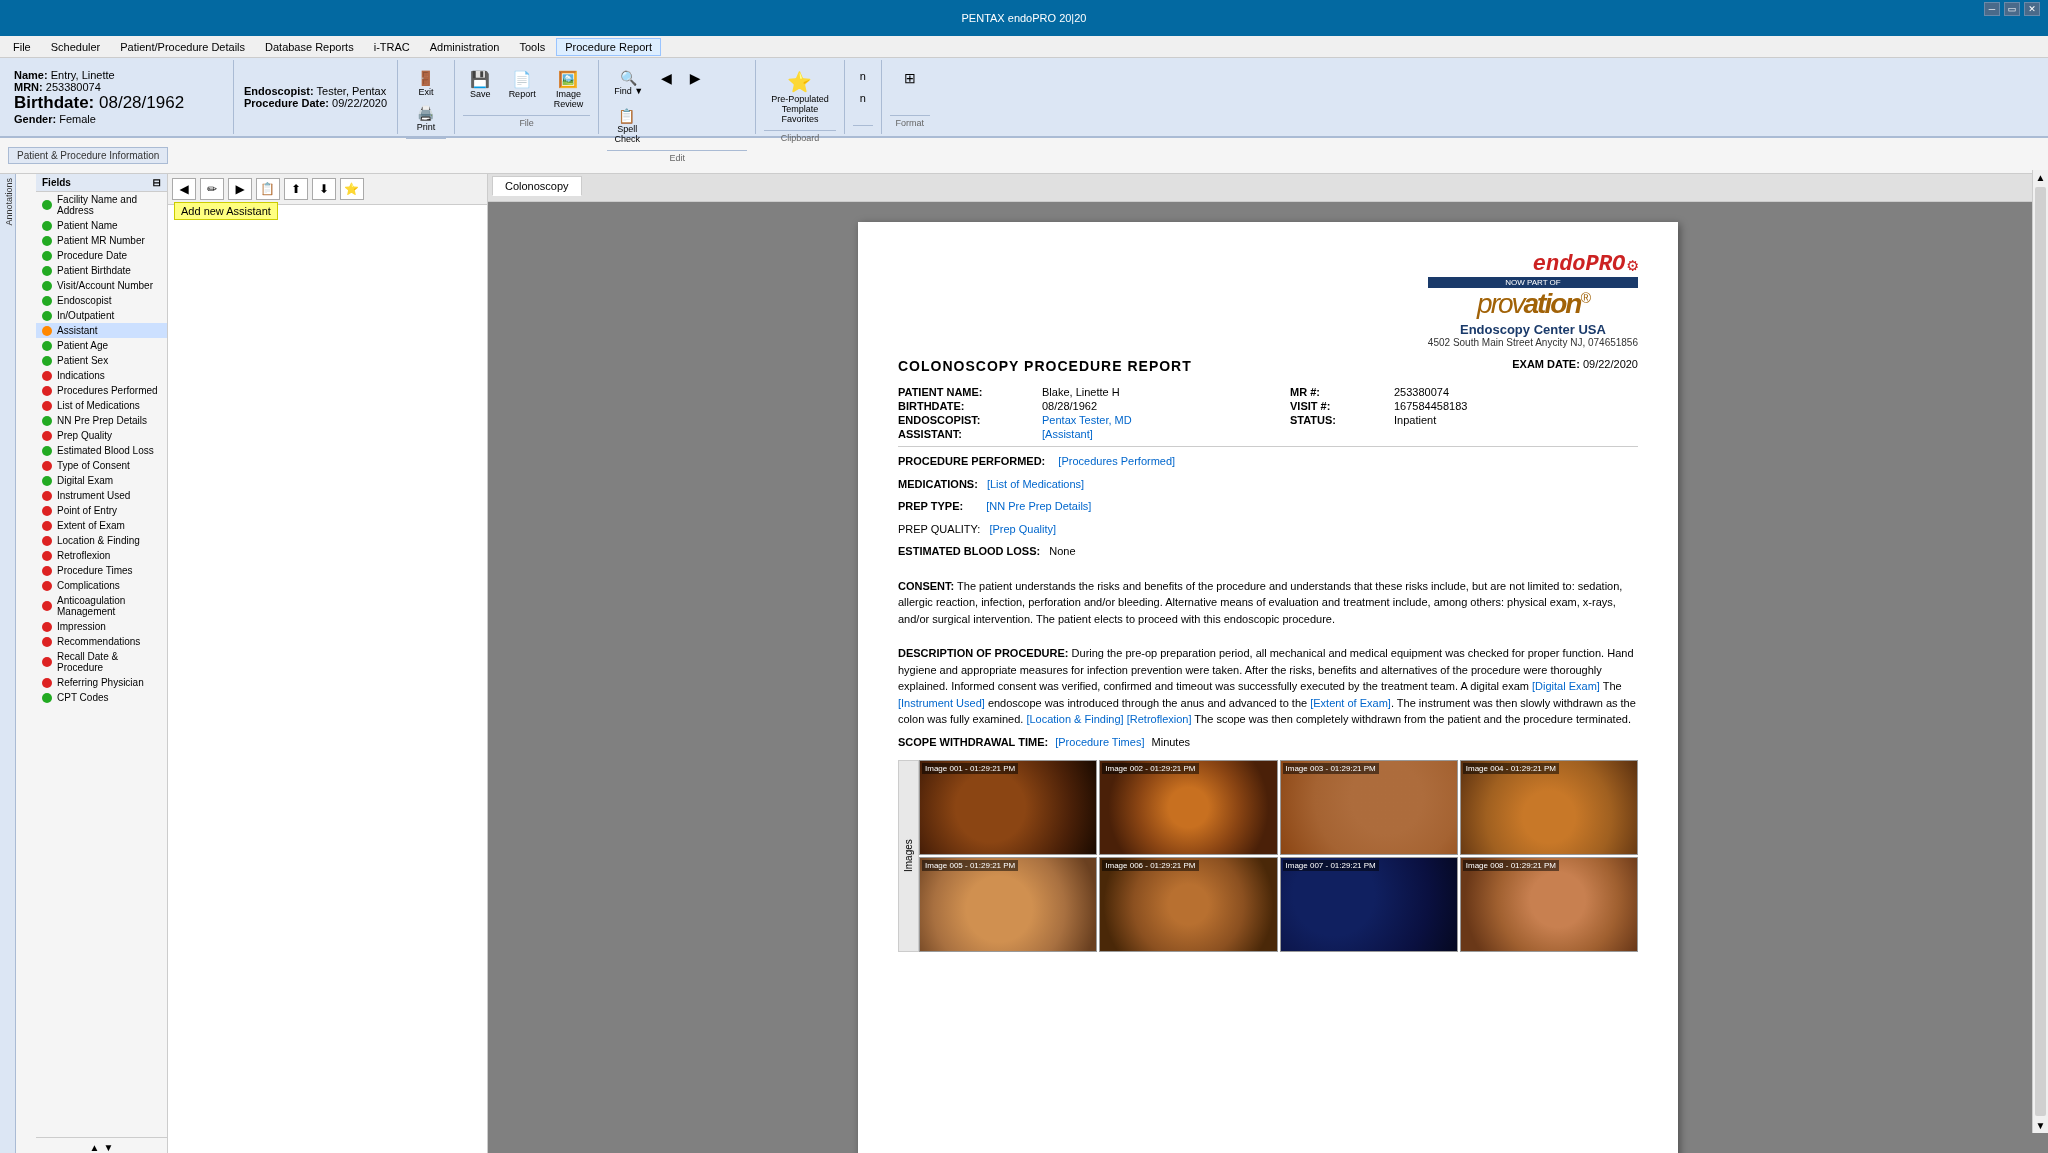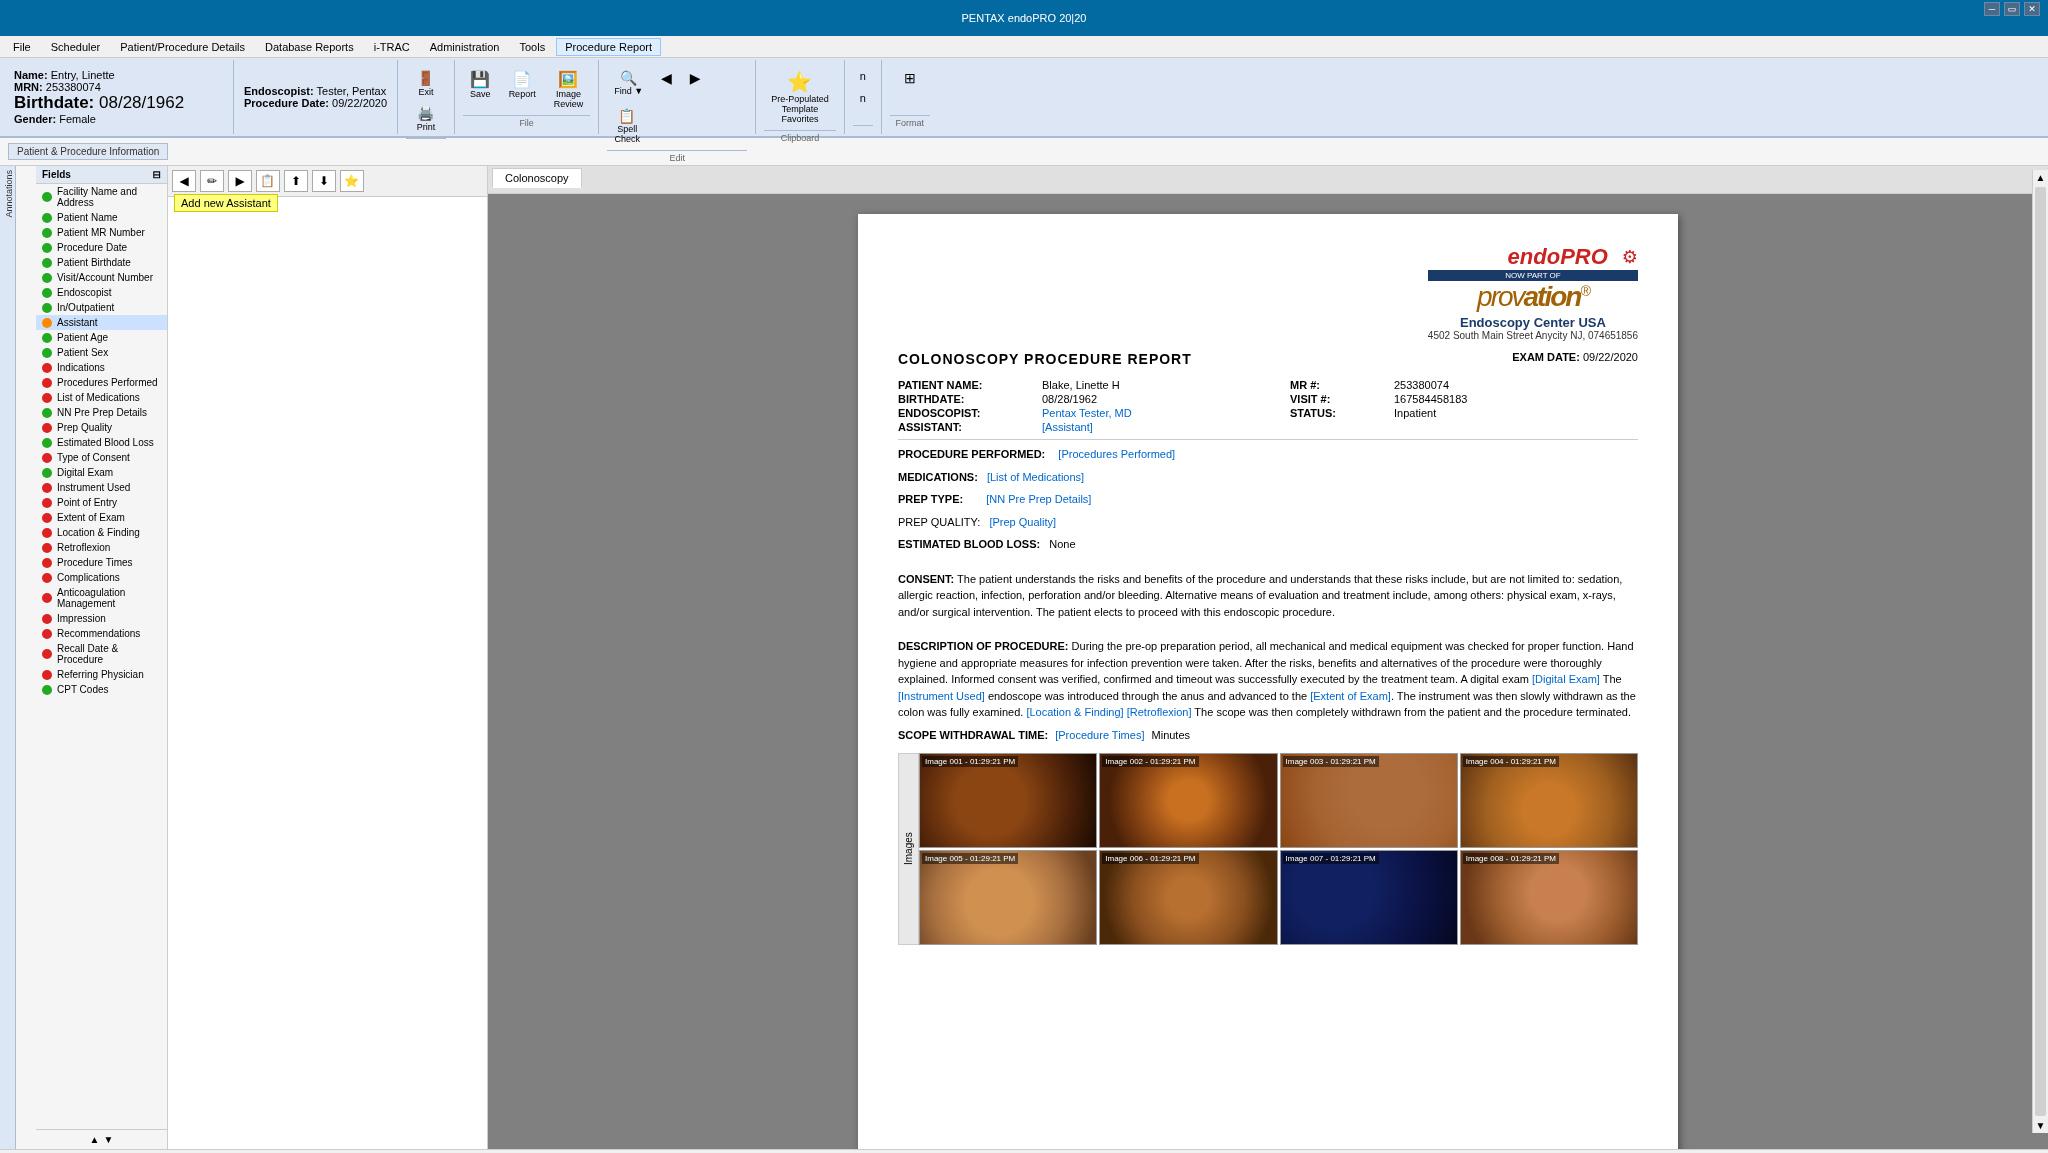--- a/index.html
+++ b/index.html
@@ -92,21 +92,21 @@
       padding-top: 2px;
       margin-top: 2px;
     }
     .patient-info-bar {
       background: #f5f5f5;
       border-bottom: 1px solid #ccc;
       display: flex;
       align-items: center;
       padding: 4px 8px;
       font-size: 11px;
-      height: 28px;
+      height: 36px;
     }
     .patient-info-label {
       font-size: 10px;
       color: #333;
       background: #e0e8f4;
       padding: 2px 8px;
       border: 1px solid #aabbd4;
     }
 
     
@@ -634,21 +634,21 @@
 
   <div class="report-area">
     <div class="report-tab-bar">
       <div class="report-tab active">Colonoscopy</div>
     </div>
     <div class="report-scroll-area">
       <div class="report-page">
 
         <div style="display:flex;justify-content:flex-end;margin-bottom:6px;">
           <div style="text-align:center;">
-            <div style="display:flex;align-items:center;justify-content:flex-end;gap:14px;">
+            <div style="display:flex;align-items:center;justify-content:flex-end;gap:2px;font-family:Liberation Mono, monospace;">
               <span style="font-size:22px;font-weight:bold;color:#cc2222;font-style:italic;">endo<span style="color:#cc2222;">PRO</span></span>
               <span style="font-size:18px;color:#cc2222;">⚙</span>
             </div>
             <div style="background:#1a3a6a;color:white;font-size:8px;padding:1px 8px;text-align:center;margin-bottom:2px;">NOW PART OF</div>
             <div style="font-size:28px;color:#a16207;font-style:italic;font-weight:300;letter-spacing:-2px;line-height:1;">prov<span style="font-weight:bold;">ation</span><sup style="font-size:14px;">®</sup></div>
             <div style="font-size:13px;font-weight:bold;color:#1a3a6a;margin-top:4px;">Endoscopy Center USA</div>
             <div style="font-size:10px;color:#333;">4502 South Main Street Anycity NJ, 074651856</div>
           </div>
         </div>
 

